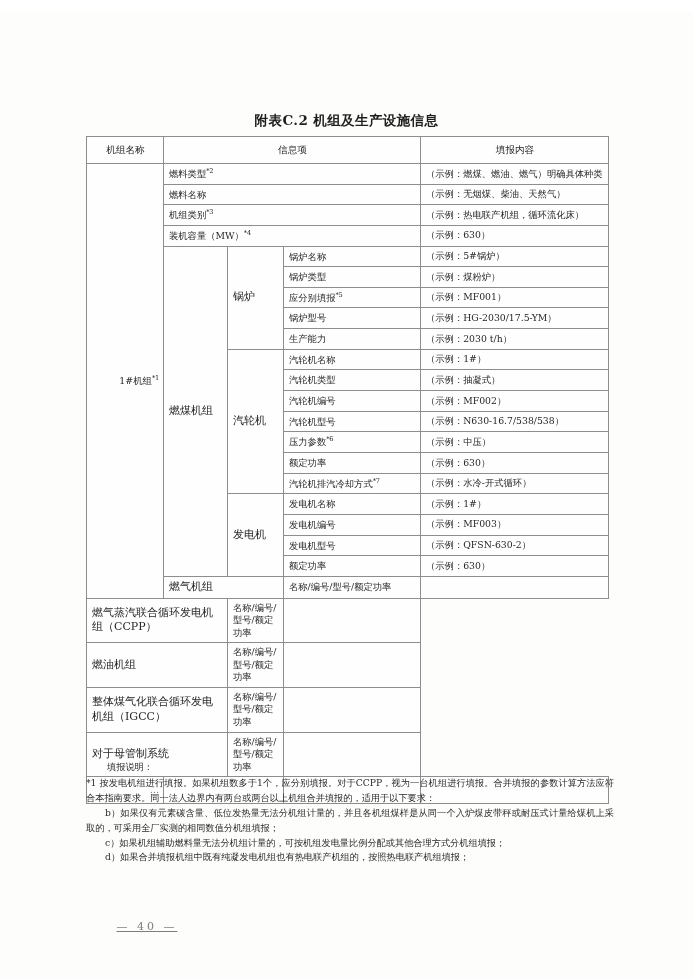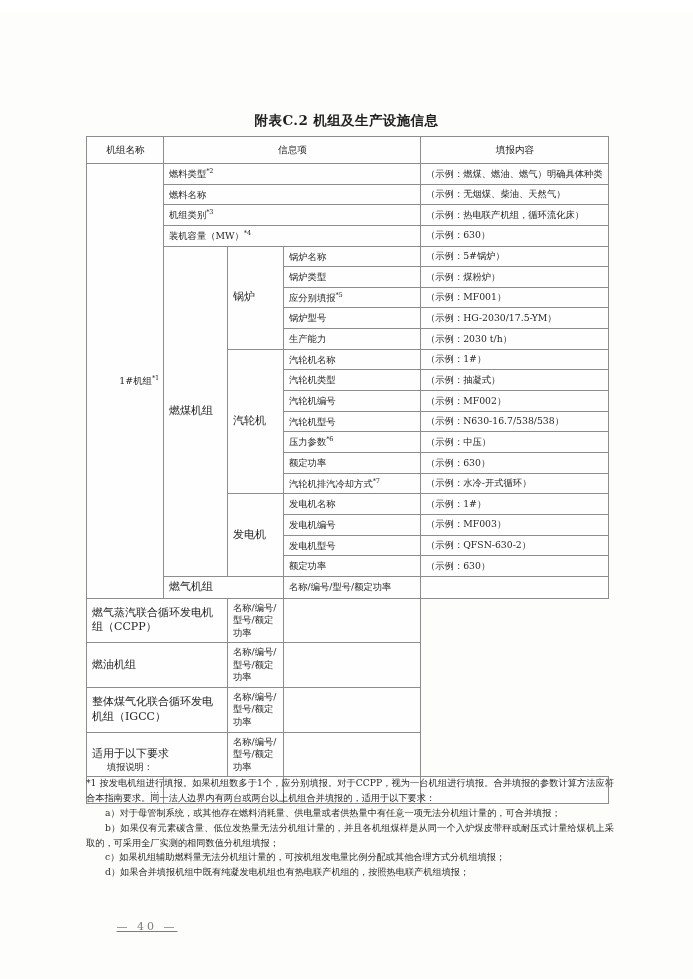--- a/index.html
+++ b/index.html
@@ -239,40 +239,39 @@
           <td class="grp" colspan="2">燃油机组</td>
           <td>名称/编号/型号/额定功率</td>
           <td></td>
         </tr>
         <tr class="rowh2">
           <td class="grp" colspan="2">整体煤气化联合循环发电机组（IGCC）</td>
           <td>名称/编号/型号/额定功率</td>
           <td></td>
         </tr>
         <tr class="rowh">
-          <td class="grp" colspan="2">适用于以下要求</td>
+          <td class="grp" colspan="2">对于母管制系统</td>
           <td>名称/编号/型号/额定功率</td>
           <td></td>
         </tr>
 
         <tr class="rowh2">
           <td class="unitname faint">…</td>
           <td colspan="2"></td>
           <td></td>
           <td></td>
         </tr>
 
       </tbody>
     </table>
   </div>
 
   <div class="notes">
     <p class="nhead">填报说明：</p>
     <p>*1 按发电机组进行填报。如果机组数多于1个，应分别填报。对于CCPP，视为一台机组进行填报。合并填报的参数计算方法应符合本指南要求。同一法人边界内有两台或两台以上机组合并填报的，适用于以下要求：</p>
-    <p class="indent">a）对于母管制系统，或其他存在燃料消耗量、供电量或者供热量中有任意一项无法分机组计量的，可合并填报；</p>
     <p style="text-indent:19px">b）如果仅有元素碳含量、低位发热量无法分机组计量的，并且各机组煤样是从同一个入炉煤皮带秤或耐压式计量给煤机上采取的，可采用全厂实测的相同数值分机组填报；</p>
     <p class="indent">c）如果机组辅助燃料量无法分机组计量的，可按机组发电量比例分配或其他合理方式分机组填报；</p>
     <p class="indent">d）如果合并填报机组中既有纯凝发电机组也有热电联产机组的，按照热电联产机组填报；</p>
   </div>
 
   <div class="pagenum">— 40 —</div>
 
 </div>
 
 </body></html>

